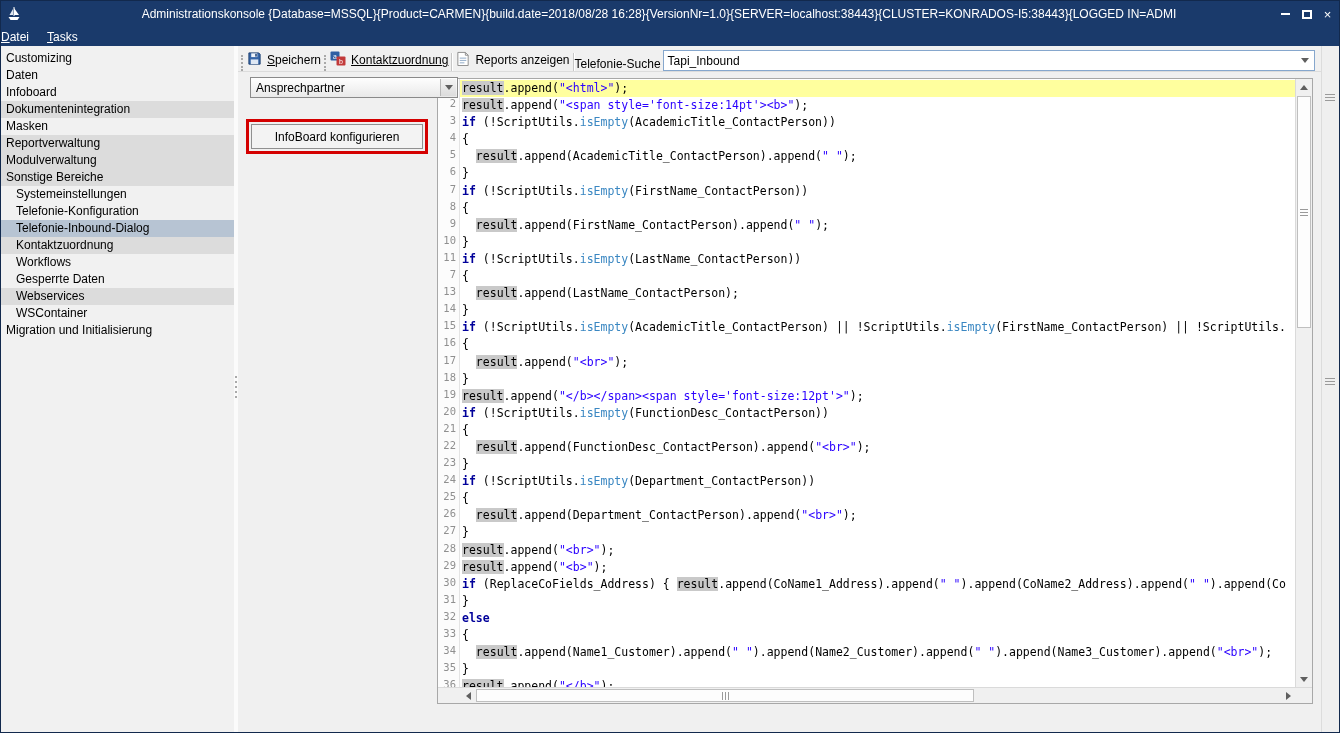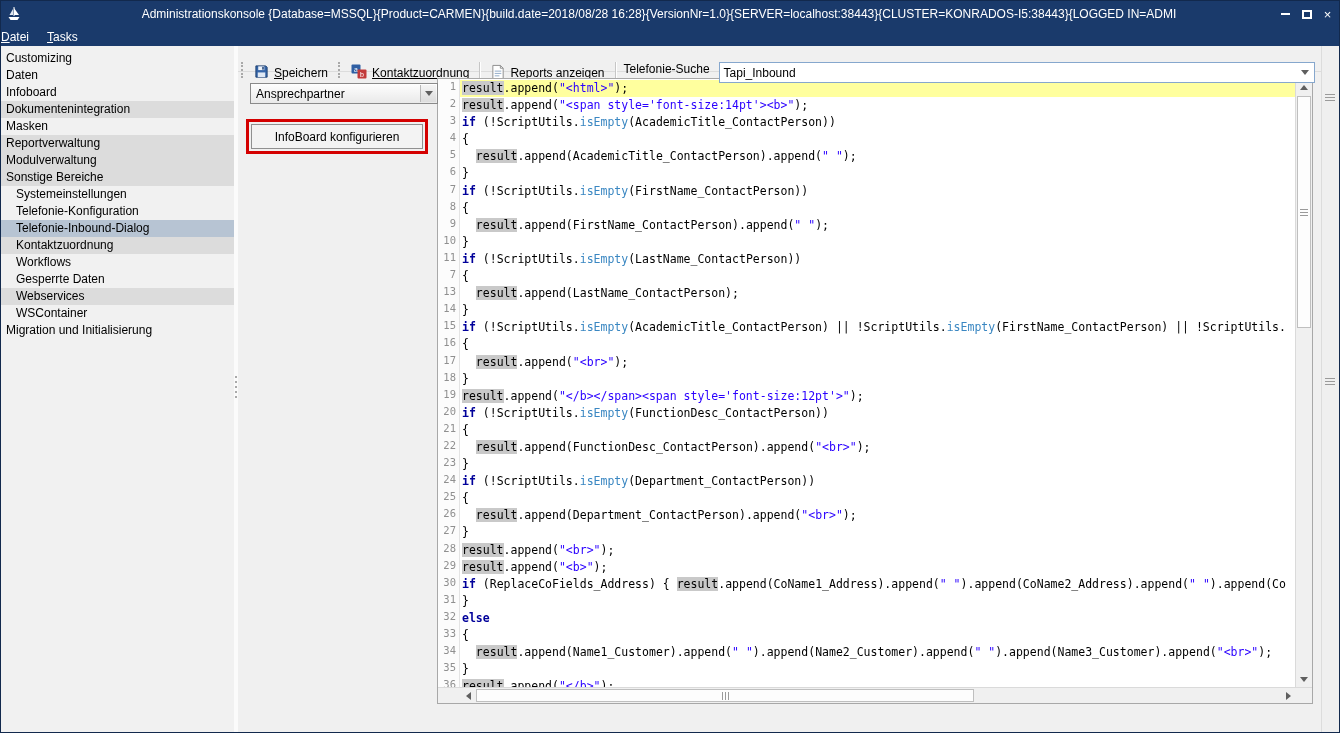--- a/index.html
+++ b/index.html
@@ -24,38 +24,38 @@
   .sidebar{width:233px;background:#f1f1f1;padding-top:4px;font-size:12px;overflow:hidden;flex:none}
   .side-item{height:17px;line-height:17px;padding-left:5px;white-space:nowrap}
   .side-item.child{padding-left:15px}
   .side-item.shaded{background:var(--shaded_row,#dcdcdc)}
   .side-item.selected{background:var(--selected_row,#b7c4d3)}
   .gap-col{width:4px;background:#fbfbfb;position:relative;flex:none}
   .splitter-dots{position:absolute;left:1px;top:330px;display:flex;flex-direction:column;gap:3px}
   .splitter-dots i{width:2px;height:2px;background:#8f8f8f;border-radius:50%}
   .main{flex:1;display:flex;flex-direction:column;min-width:0}
   
-  .toolbar{height:26px;background:#f0f0f0;border-bottom:1px solid #dcdcdc;display:flex;align-items:flex-start;
-           padding:16px 6px 0 3px;gap:7px;font-size:12px;flex:none}
+  .toolbar{height:26px;background:#f0f0f0;border-bottom:1px solid #dcdcdc;display:flex;align-items:flex-end;
+           padding:16px 6px 0 3px;font-size:12px;flex:none}
   .tb-grip{height:16px;border-left:2px dotted #a9a9a9;width:3px}
   .tb-btn{display:flex;align-items:center;gap:5px;padding:2px 3px}
   .tb-sep{width:2px;height:18px;border-left:1px solid #c6c6c6;border-right:1px solid #fff}
   .u-full{text-decoration:underline}
   .tb-combo{flex:1;height:21px;border:1px solid #86a7cd;background:#fff;display:flex;align-items:center;
             padding:0 4px;position:relative;margin-left:2px}
   .combo-chevron{position:absolute;right:2px;top:2px;bottom:2px;width:15px;display:flex;align-items:center;justify-content:center}
   
   .tri-n{width:0;height:0;border-left:4px solid transparent;border-right:4px solid transparent;border-bottom:5px solid #5f5f5f}
   .tri-s{width:0;height:0;border-left:4px solid transparent;border-right:4px solid transparent;border-top:5px solid #5f5f5f}
   .tri-w{width:0;height:0;border-top:4px solid transparent;border-bottom:4px solid transparent;border-right:5px solid #5f5f5f}
   .tri-e{width:0;height:0;border-top:4px solid transparent;border-bottom:4px solid transparent;border-left:5px solid #5f5f5f}
   
   .content{flex:1;display:flex;min-height:0}
   .subpanel{width:199px;position:relative;flex:none}
-  .win-combo{position:absolute;left:12px;top:11px;width:188px;height:21px;border:1px solid #8a8a8a;
+  .win-combo{position:absolute;left:12px;top:5px;width:208px;height:21px;border:1px solid #8a8a8a;
              background:linear-gradient(#fefefe,#e9e9e9);display:flex;align-items:center;padding:0 5px;font-size:12px}
   .arrow-box{position:absolute;right:1px;top:1px;bottom:1px;width:16px;background:linear-gradient(#f4f4f4,#dcdcdc);
              border-left:1px solid #b8b8b8;display:flex;align-items:center;justify-content:center}
   .red-wrap{position:absolute;left:8px;top:47px;border:3px solid var(--annotation,#d40000);padding:2px;background:#f0f0f0}
   .infoboard-btn{width:172px;height:25px;border:1px solid #909090;background:#f3f3f3;font:12px "Liberation Sans",sans-serif}
   
   .editor-outer{flex:1;margin:6px 8px 0 0;height:626px;display:flex;flex-direction:column;border:1px solid #a8a8a8;
                 background:#fff;min-width:0;flex-grow:1}
   .editor-top{flex:1;display:flex;min-height:0}
   .gutter{width:22px;background:#fcfcfc;border-right:1px solid #e4e4e4;overflow:hidden;flex:none;padding-top:1px}

